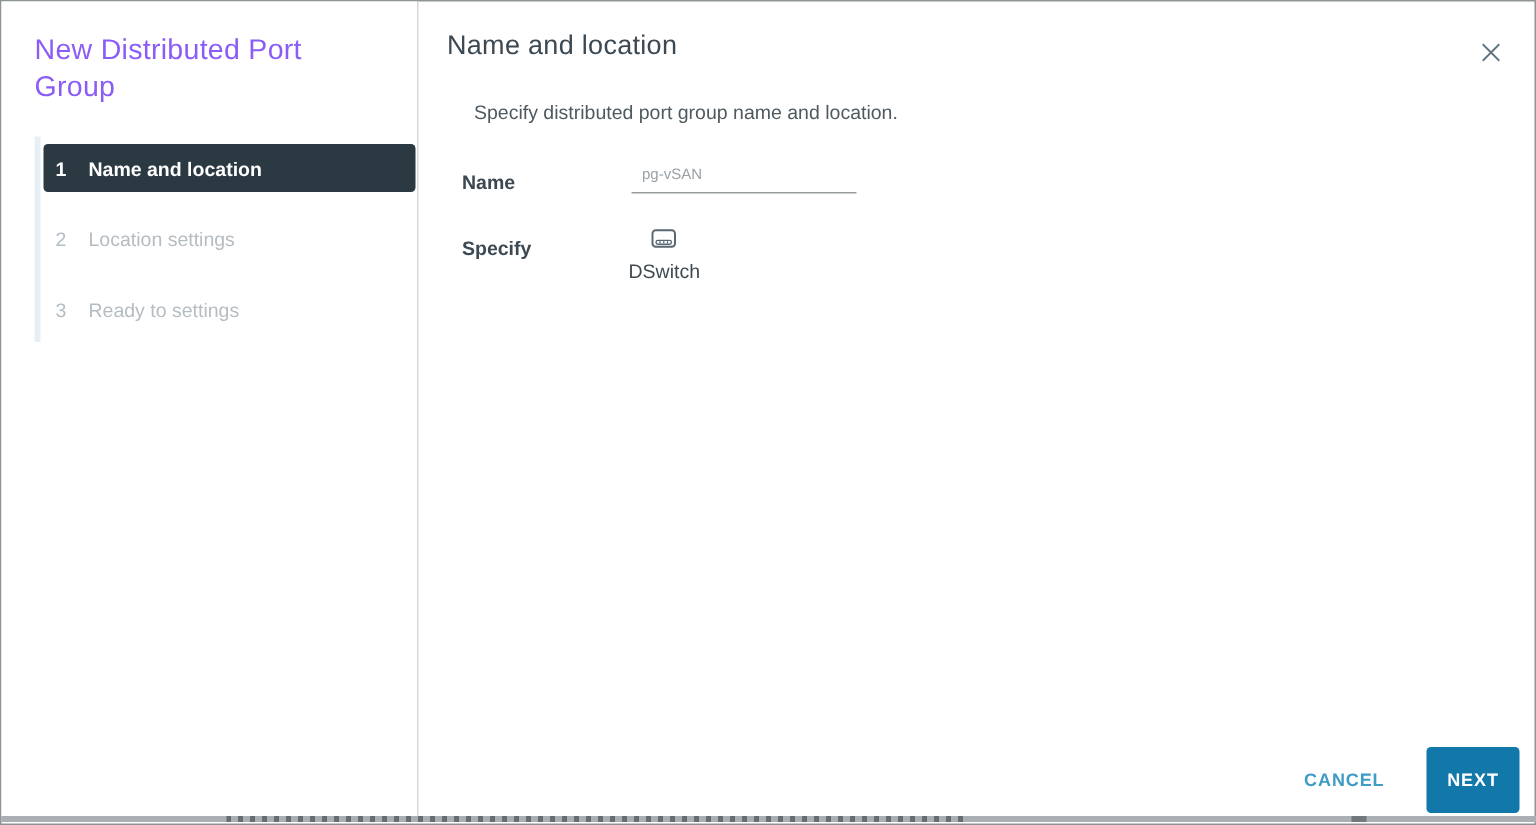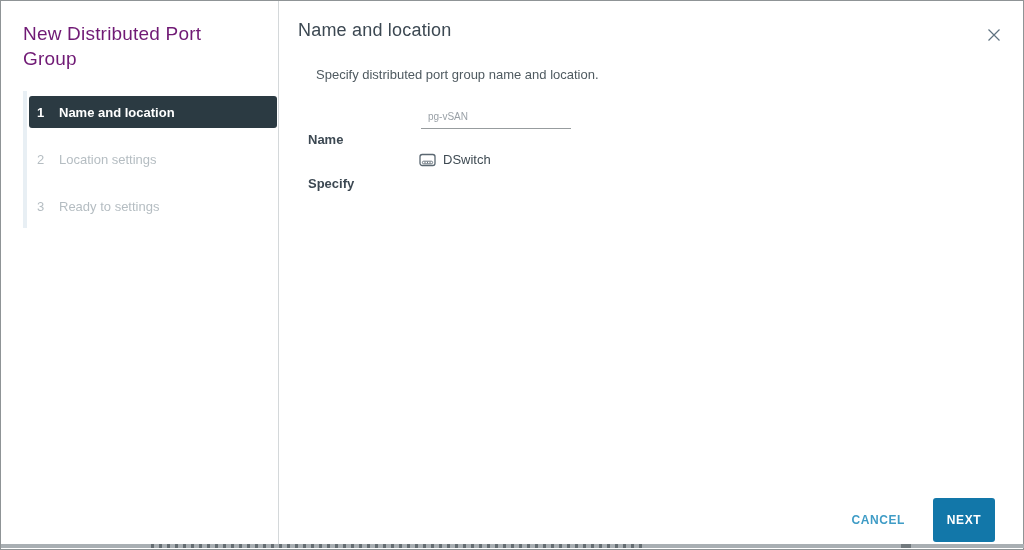--- a/index.html
+++ b/index.html
@@ -4,48 +4,48 @@
 <style>
   * { margin:0; padding:0; box-sizing:border-box; }
   html,body { width:1024px; height:550px; overflow:hidden; background:#ffffff;
               font-family:"Liberation Sans", sans-serif; }
   .dialog { position:absolute; inset:0; background:#ffffff; border:1px solid #8f9496; }
 
   
   .sidebar { position:absolute; left:0; top:0; width:277px; height:543px; background:#ffffff; }
   .v-divider { position:absolute; left:277px; top:0; width:1px; height:543px; background:#d4d8da; }
   .sidebar-title { position:absolute; left:22px; top:20px; width:235px;
-                   font-size:19px; line-height:1.32; color:#701a75; font-weight:400; letter-spacing:.2px; }
+                   font-size:19px; line-height:1.32; color:#8b5cf6; font-weight:400; letter-spacing:.2px; }
   .steps-track { position:absolute; left:22px; top:90px; width:4px; height:137px; background:#e8eff4; }
   .step { position:absolute; left:28px; width:248px; height:32px; display:flex; align-items:center;
           font-size:13px; color:#b5bdc2; cursor:default; }
   .step .num { width:22px; text-align:left; padding-left:8px; flex:0 0 22px; }
   .step .lbl { padding-left:8px; }
   .step.active { background:#2b3a42; border-radius:3px; color:#ffffff; font-weight:700; }
   .step1 { top:95px; } .step2 { top:142px; } .step3 { top:189px; }
 
   
   .main-heading { position:absolute; left:297px; top:19px; font-size:18px; color:#3c4852;
                   font-weight:400; letter-spacing:.2px; }
   .close-btn { position:absolute; left:983px; top:24px; width:20px; height:20px; cursor:pointer;
                display:flex; align-items:center; justify-content:center; }
   .description { position:absolute; left:297px; top:66px; font-size:13px; color:#4f5a60;margin-left:18px; }
 
-  .field-label { position:absolute; left:307px; font-size:13px; font-weight:700; color:#3c4852;margin-top:18px; }
+  .field-label { position:absolute; left:307px; font-size:13px; font-weight:700; color:#3c4852; }
   .name-label { top:113px; }
   .name-input { position:absolute; left:420px; top:106px; width:150px; height:22px;
                 border:none; outline:none; border-bottom:1px solid #979c9e; background:transparent;
                 font-family:"Liberation Sans", sans-serif; font-size:10px; color:#9aa1a7;
                 padding:0 0 3px 7px; border-radius:0; }
   .location-label { top:157px; }
-  .location-value { position:absolute; left:418px; top:151px; display:flex; align-items:flex-end; gap:7px; }
+  .location-value { position:absolute; left:418px; top:151px; display:flex; align-items:center; gap:7px;flex-direction:column; }
   .location-text { font-size:13px; color:#3e4a52; }
 
   
-  .footer { position:absolute; right:28px; top:497px; display:flex; align-items:center; gap:26px; }
+  .footer { position:absolute; right:10px; top:497px; display:flex; align-items:center; gap:26px; }
   .btn-cancel { background:transparent; border:none; color:#3f9cc6; font-size:12px; font-weight:700;
                 letter-spacing:.6px; cursor:pointer; font-family:"Liberation Sans", sans-serif; padding:6px 2px; }
   .btn-next { background:#1277a9; border:none; color:#ffffff; font-size:12px; font-weight:700;
               letter-spacing:.6px; cursor:pointer; font-family:"Liberation Sans", sans-serif;
               width:62px; height:44px; border-radius:3px; }
 
   
   .page-edge { position:absolute; left:0; top:543px; width:1024px; height:4px; background:#a9afb3; }
   .page-edge-smudge { position:absolute; left:150px; top:0; width:495px; height:4px;
       background:repeating-linear-gradient(90deg, rgba(45,55,60,.55) 0 3px, rgba(45,55,60,0) 3px 8px); }

